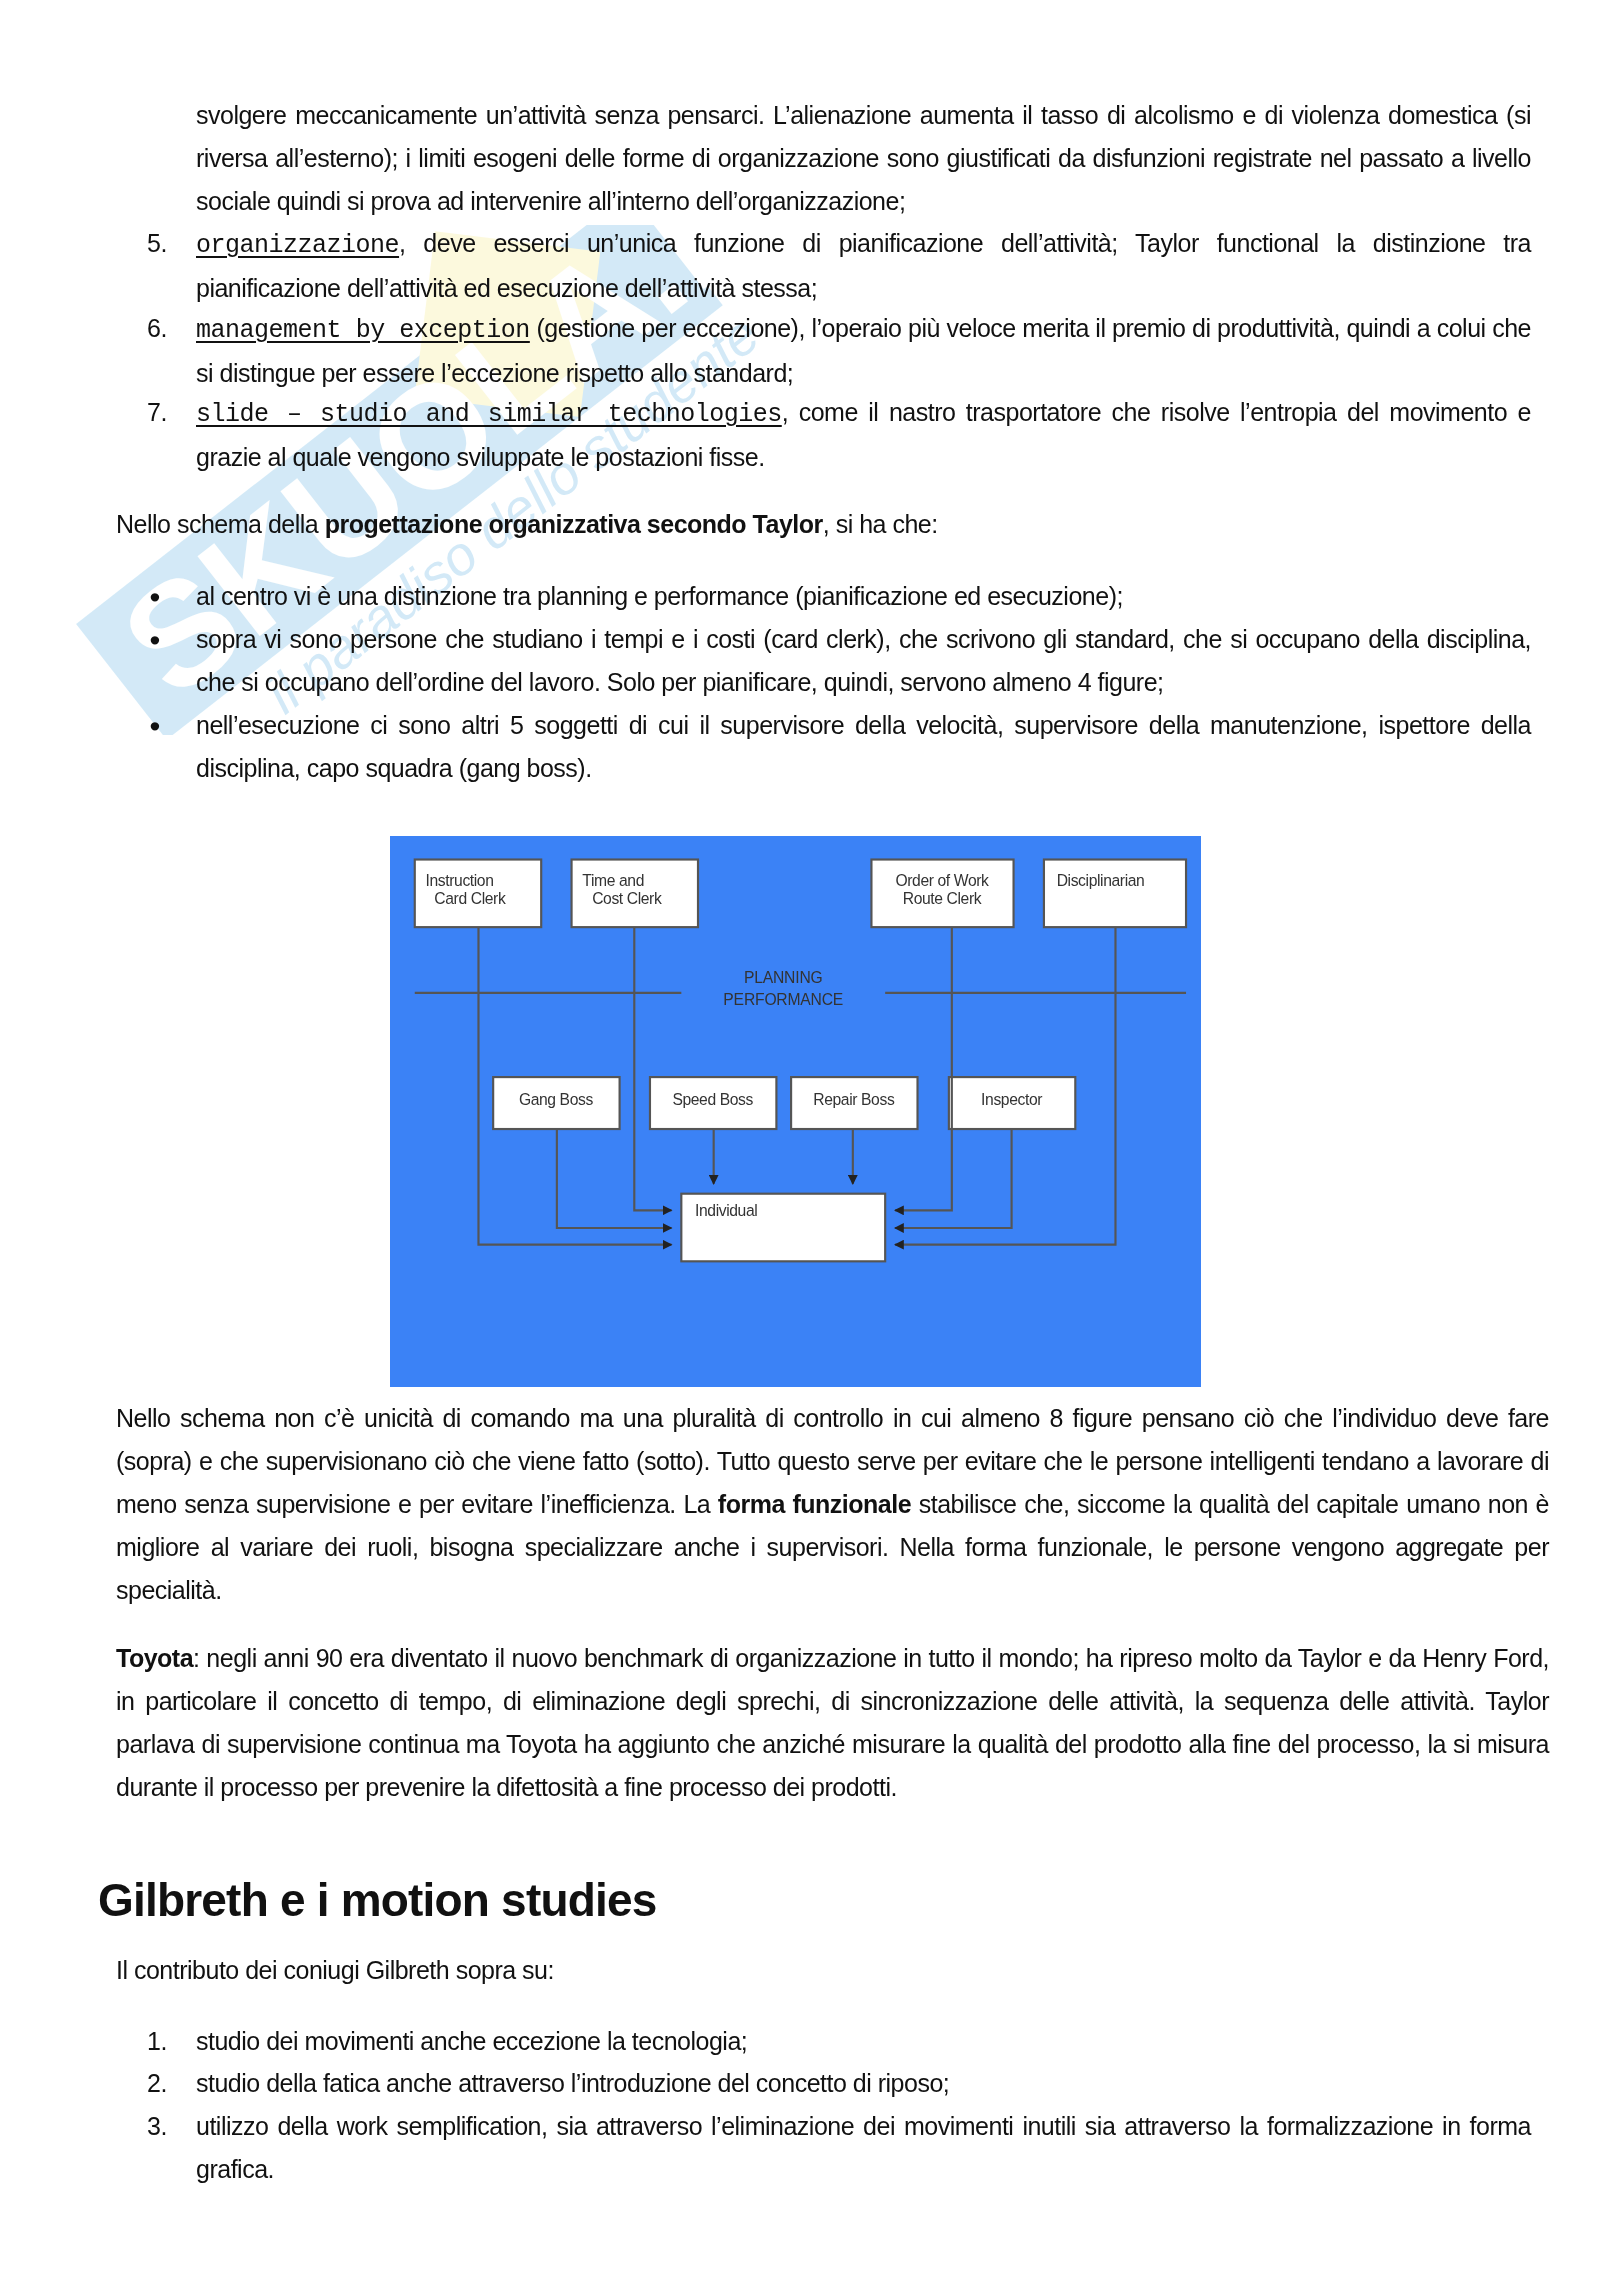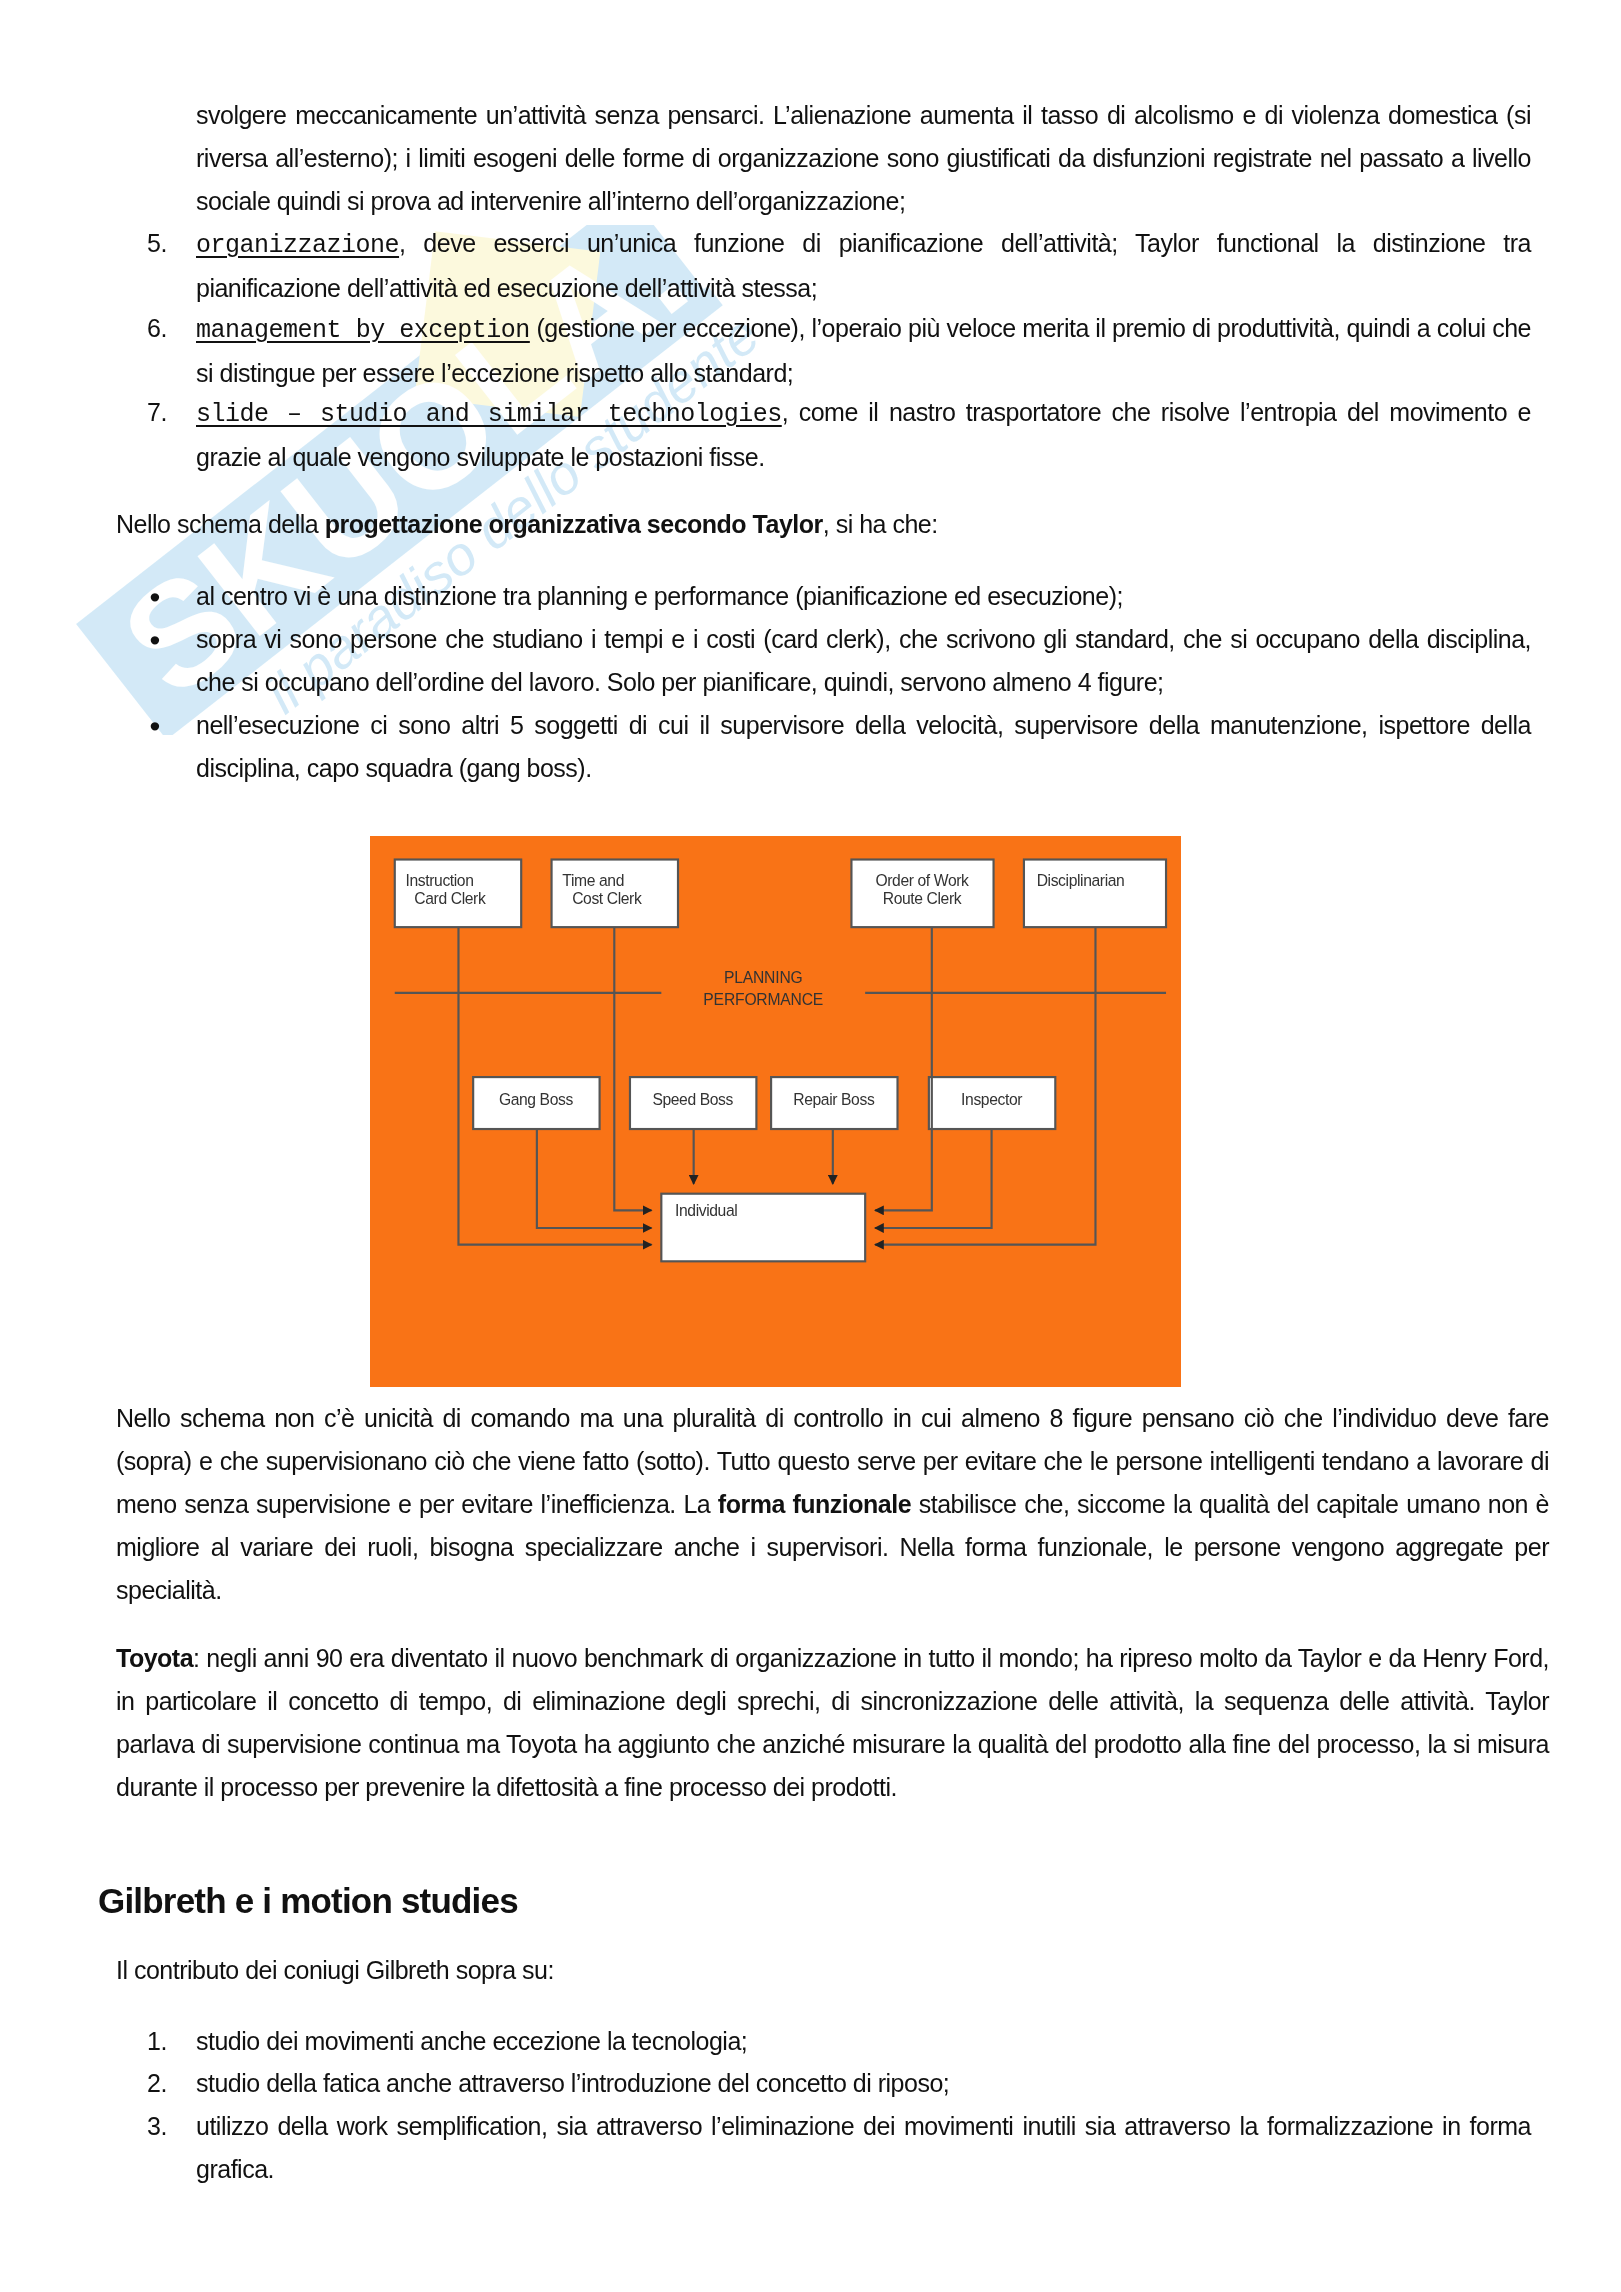--- a/index.html
+++ b/index.html
@@ -15,26 +15,26 @@
 
   .text { font-size: 25px; line-height: 43px; letter-spacing: -0.5px; word-spacing: 0px; }
   .para { position: absolute; left: 116px; width: 1433px; text-align: justify; text-align-last: left; }
   .li { position: absolute; left: 98px; width: 1433px; }
   .li .num { position: absolute; left: 49px; top: 0; }
   .li .bul { position: absolute; left: 51px; top: 0; font-size: 19.6px; }
   .li .body { position: absolute; left: 98px; width: 1335px; text-align: justify; text-align-last: left; }
   u { text-decoration-thickness: 1.5px; text-underline-offset: 3.9px; font-family: Liberation Mono, monospace; }
   b { font-weight: bold; }
 
-  .heading { position: absolute; left: 98px; top: 1877px; font-size: 35px; font-weight: bold;
+  .heading { position: absolute; left: 98px; top: 1877px; font-size: 46px; font-weight: bold;
              letter-spacing: -0.8px; line-height: 47px; }
 
   
-  .figure { position: absolute; left: 370px; top: 836px; width: 811px; height: 551px;
-            background: #f97316; }
+  .figure { position: absolute; left: 390px; top: 836px; width: 811px; height: 551px;
+            background: #3b82f6; }
   .figure svg { position: absolute; left: 0; top: 0; }
   .fig-box-label { font-family: "Liberation Sans", sans-serif; font-size: 16px; fill: #333; letter-spacing: -0.4px; }
   .fig-center-label { font-family: "Liberation Sans", sans-serif; font-size: 16px; fill: #333; letter-spacing: -0.2px; }
   .caption { position: absolute; left: 14.7px; top: 502px; width: 608px;
              font-family: "Liberation Serif", serif; font-size: 14.7px; line-height: 18.6px;
              color: #333; font-weight: bold; letter-spacing: -0.3px; }
   .caption .fig-num { font-variant: small-caps; font-weight: normal; letter-spacing: 0px; margin-right: 9.8px; }
   .caption i { font-style: italic; }
 </style>
 </head>

